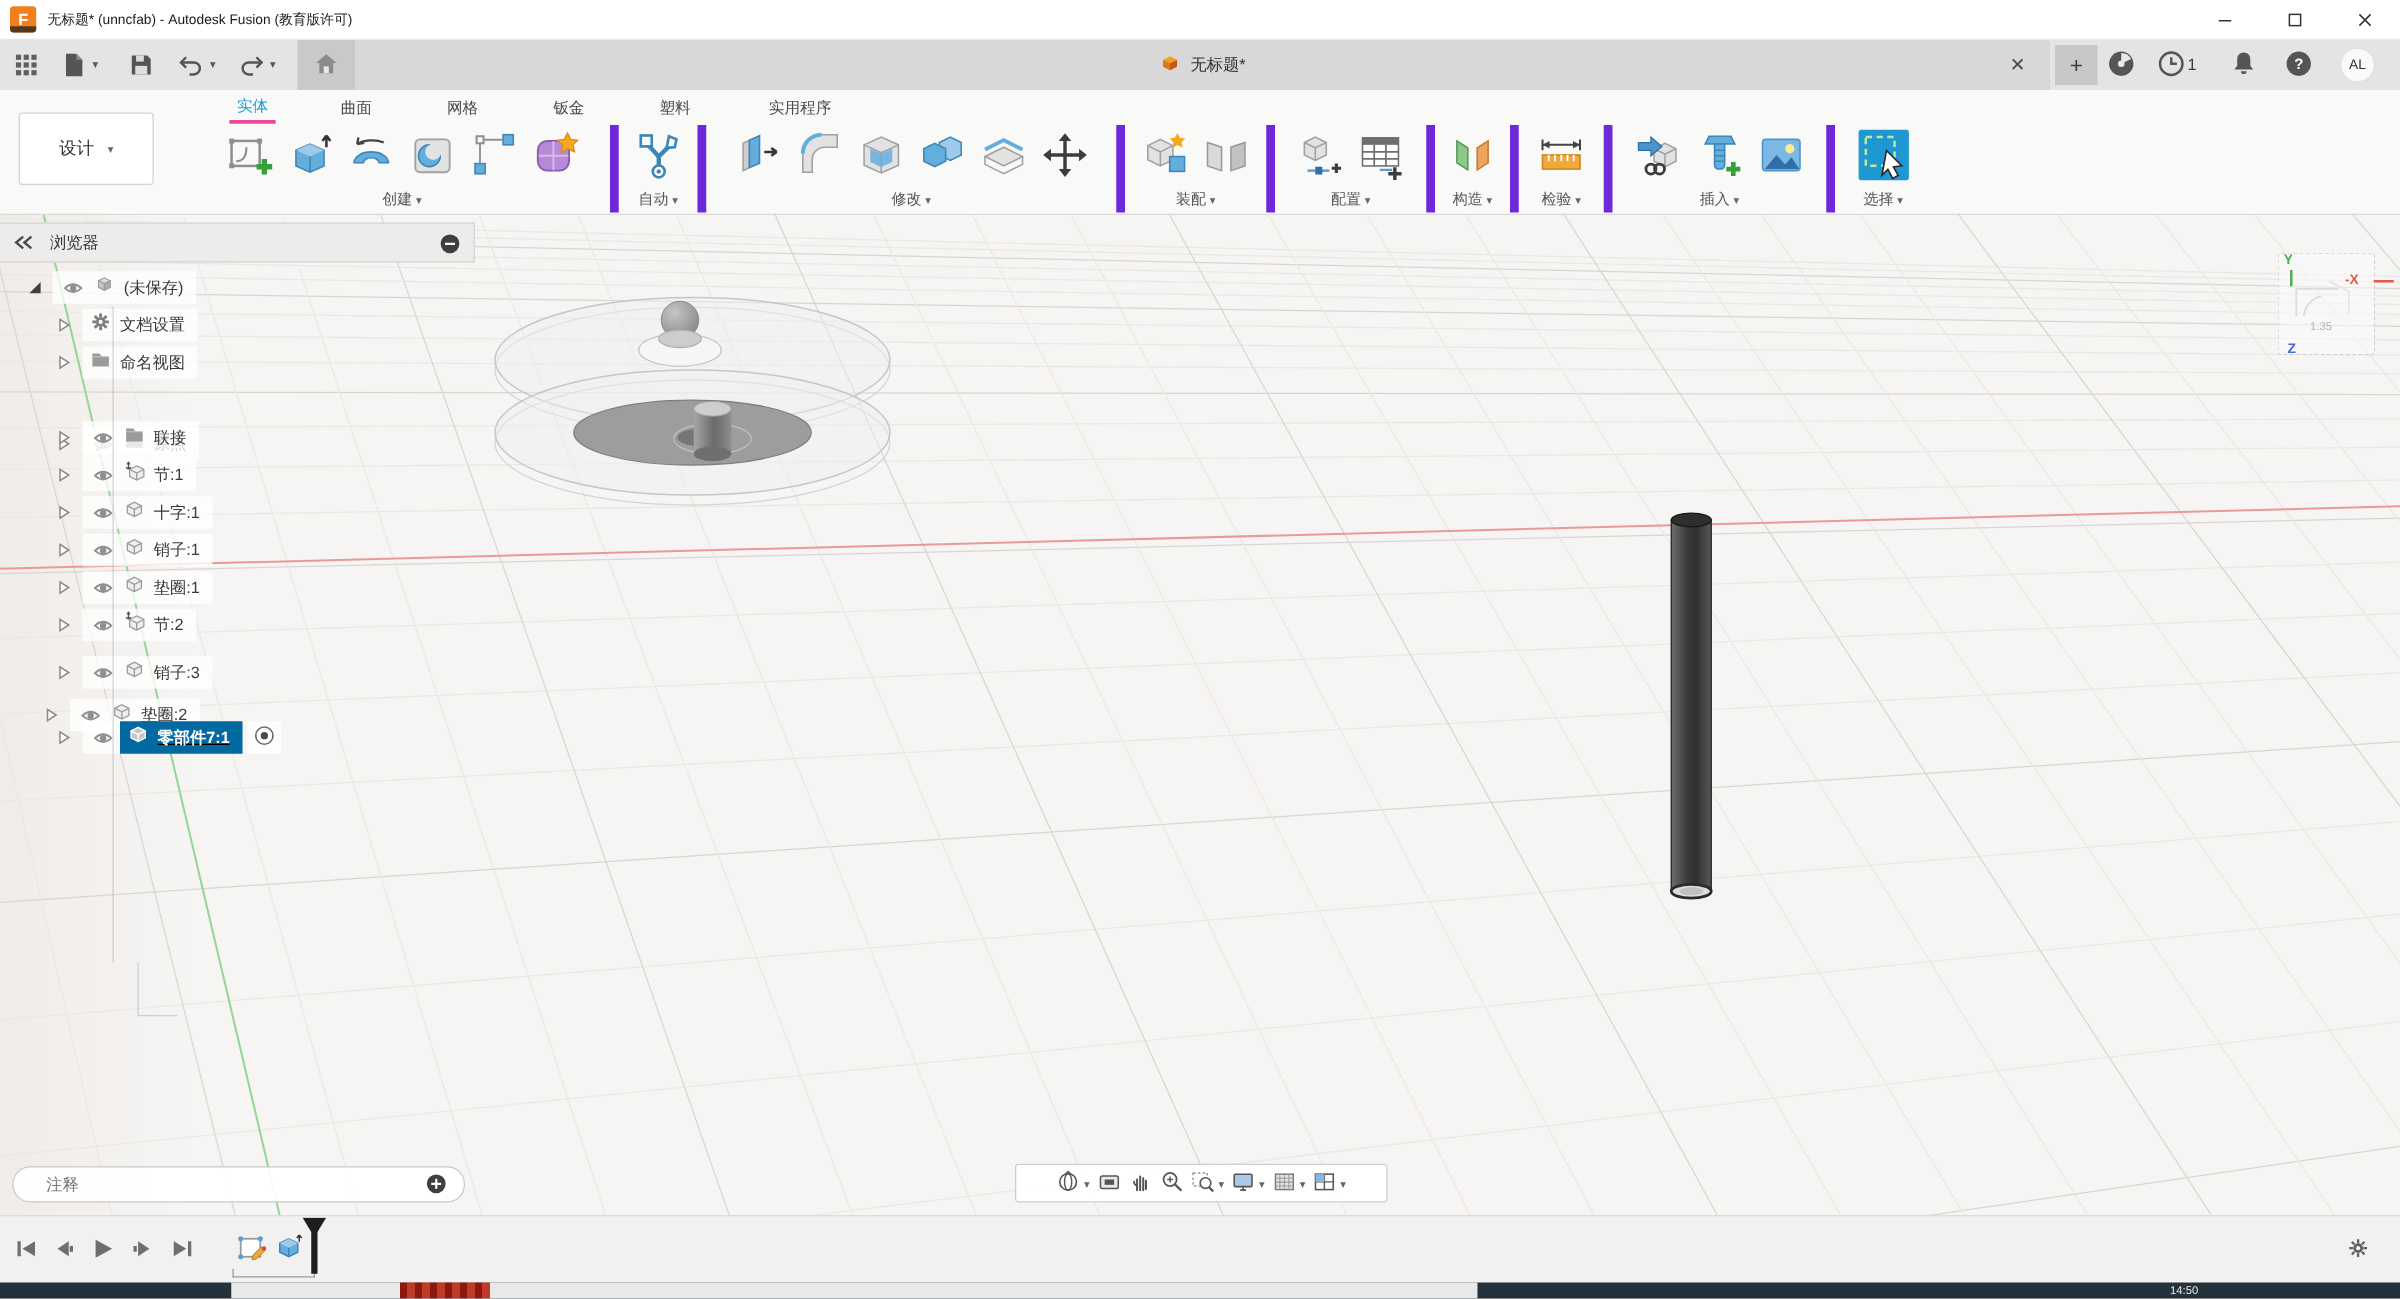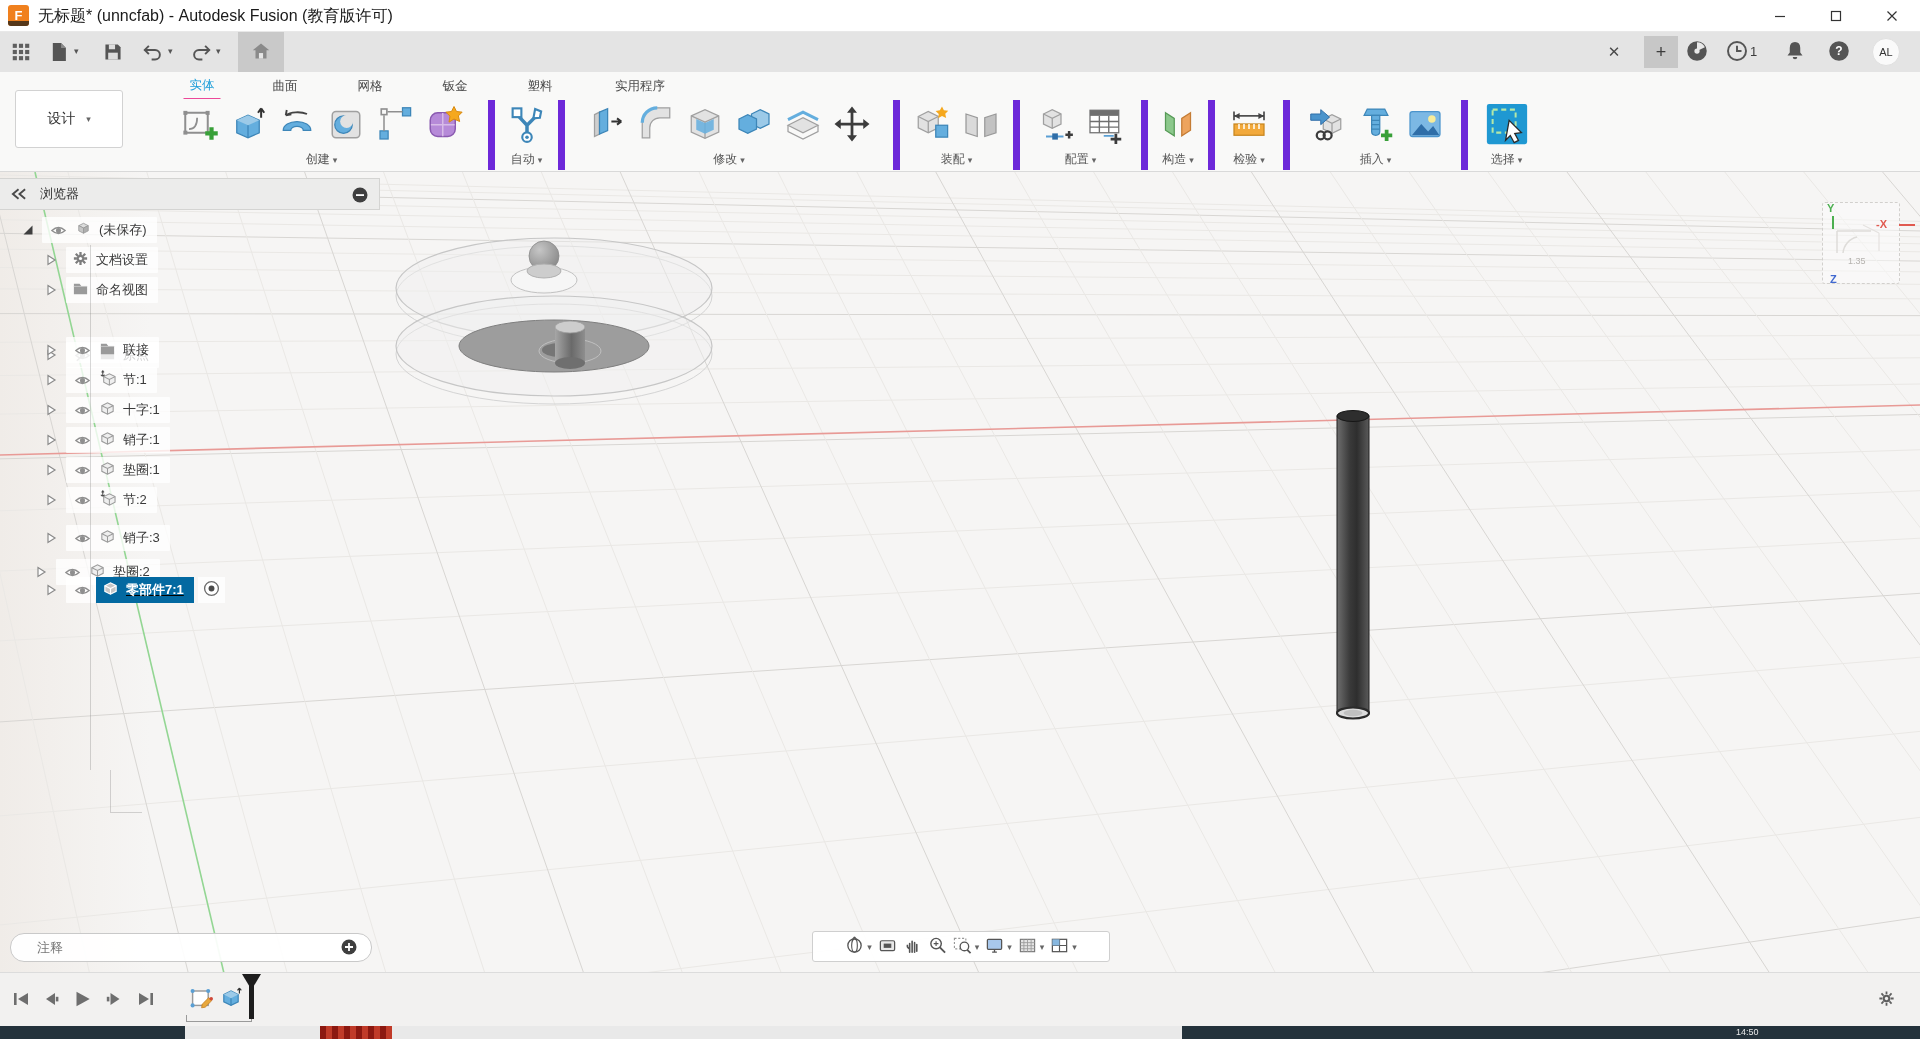--- a/index.html
+++ b/index.html
@@ -6,21 +6,21 @@
   *{box-sizing:border-box;}
   #app{position:relative;width:1920px;height:1039px;background:#f6f5f4;overflow:hidden;
        font-family:"Liberation Sans", sans-serif;-webkit-font-smoothing:antialiased;}
   button{border:none;background:transparent;padding:0;margin:0;font-family:inherit;cursor:pointer;}
 
   
   #titlebar{position:absolute;left:0;top:0;width:1920px;height:32px;background:#ffffff;border-bottom:1px solid #e8e8e8;}
   #fusion-logo{position:absolute;left:8px;top:5px;width:21px;height:21px;background:#f0801e;border-radius:3px;
       color:#fff;font-weight:bold;font-size:13px;text-align:center;line-height:21px;}
   #fusion-logo::after{content:"";position:absolute;left:0;bottom:0;width:100%;height:5px;background:#3a2a1a;opacity:.85;border-radius:0 0 3px 3px;}
-  #window-title{position:absolute;left:38px;top:0;line-height:32px;font-size:16px;color:#1a1a1a;}
+  #window-title{position:absolute;left:38px;top:0;line-height:32px;font-size:11px;color:#1a1a1a;}
   .win-btn{position:absolute;top:0;width:56px;height:32px;display:flex;align-items:center;justify-content:center;}
   
   #topbar{position:absolute;left:0;top:32px;width:1920px;height:40px;background:#e4e4e4;}
   .qat-btn{position:absolute;top:8px;width:26px;height:26px;display:flex;align-items:center;justify-content:center;}
   .qat-caret{position:absolute;top:14px;font-size:9px;color:#555;}
   #home-btn{position:absolute;left:238px;top:0;width:46px;height:40px;background:#c9c9c9;display:flex;align-items:center;justify-content:center;}
   #doc-tab{position:absolute;left:284px;top:0;width:1356px;height:40px;background:#d8d8d8;display:flex;align-items:center;justify-content:center;gap:7px;}
   #doc-tab .label{font-size:13px;color:#2e2e2e;}
   #tab-close{position:absolute;left:1602px;top:8px;width:24px;height:24px;font-size:15px;color:#4a4a4a;display:flex;align-items:center;justify-content:center;}
   #tab-add{position:absolute;left:1644px;top:4px;width:34px;height:32px;background:#c7c7c7;font-size:18px;color:#3c3c3c;display:flex;align-items:center;justify-content:center;}
@@ -28,21 +28,21 @@
   #notif-count{position:absolute;left:1750px;top:0;line-height:40px;font-size:13px;color:#3c3c3c;}
   #avatar{position:absolute;left:1872px;top:6px;width:28px;height:28px;border-radius:50%;background:#fafafa;
       font-size:11px;color:#333;display:flex;align-items:center;justify-content:center;border:1px solid #e0e0e0;}
 
   
   #ribbon{position:absolute;left:0;top:72px;width:1920px;height:100px;background:#f9f9f8;border-bottom:1px solid #d9d9d9;}
   #design-menu{position:absolute;left:15px;top:18px;width:108px;height:58px;background:#ffffff;border:1px solid #d2d2d2;border-radius:3px;
       display:flex;align-items:center;justify-content:center;gap:8px;font-size:14px;color:#333;}
   #ribbon-tabs{position:absolute;left:0;top:0;width:100%;height:28px;}
   .ribbon-tab{position:absolute;top:0;height:27px;transform:translateX(-50%);font-size:12.5px;color:#4a4a4a;padding:0 6px;line-height:26px;}
-  .ribbon-tab.active{color:#1a9dd9;border-bottom:1px solid #ec4899;text-align:center;}
+  .ribbon-tab.active{color:#1a9dd9;border-bottom:3px solid #ec4899;text-align:center;}
   .ribbon-group{position:absolute;top:28px;height:70px;border-right:7px solid #6d28d9;}
   .ribbon-group.last{border-right:none;}
   .group-icons{height:50px;display:flex;align-items:center;justify-content:center;gap:3px;}
   .ribbon-icon-btn{width:46px;height:46px;display:flex;align-items:center;justify-content:center;border-radius:2px;}
   .ribbon-icon-btn.big{width:50px;height:50px;}
   .group-label{text-align:center;font-size:12px;color:#555;margin-top:1px;}
   .caret{font-size:9px;color:#666;margin-left:3px;}
 
   
   #canvas{position:absolute;left:0;top:172px;width:1920px;height:800px;background:#f6f5f4;overflow:hidden;}
@@ -161,20 +161,28 @@
           </svg></span>
       </button>
     <span class="qat-caret" style="left:216px">▾</span>
     <button id="home-btn">
         <span><svg width="22" height="22" viewBox="0 0 32 32">
             <path d="M16 5 L4 15 h4 v12 h16 V15 h4 z" fill="#8a8a8a"></path>
             <rect x="13" y="19" width="6" height="8" fill="#e6e6e6"></rect>
           </svg></span>
       </button>
 
+    <div id="doc-tab">
+      <span><svg width="18" height="18" viewBox="0 0 32 32">
+            <path d="M6 12 L16 7 L26 12 L16 17 Z" fill="#f6a01e"></path>
+            <path d="M6 12 V22 L16 27 V17 Z" fill="#e0761a"></path>
+            <path d="M26 12 V22 L16 27 V17 Z" fill="#c45a10"></path>
+          </svg></span>
+      <span class="label">无标题*</span>
+    </div>
     <button id="tab-close">✕</button>
     <button id="tab-add">+</button>
 
     <button class="tr-btn" style="left:1684px">
         <span><svg width="24" height="24" viewBox="0 0 32 32">
             <circle cx="16" cy="16" r="13" fill="#555"></circle>
             <path d="M16 16 V4.5 A11.5 11.5 0 0 1 26.5 11 z" fill="#e8e8e8"></path>
             <circle cx="16" cy="16" r="3.5" fill="#e8e8e8"></circle>
           </svg></span>
       </button>

